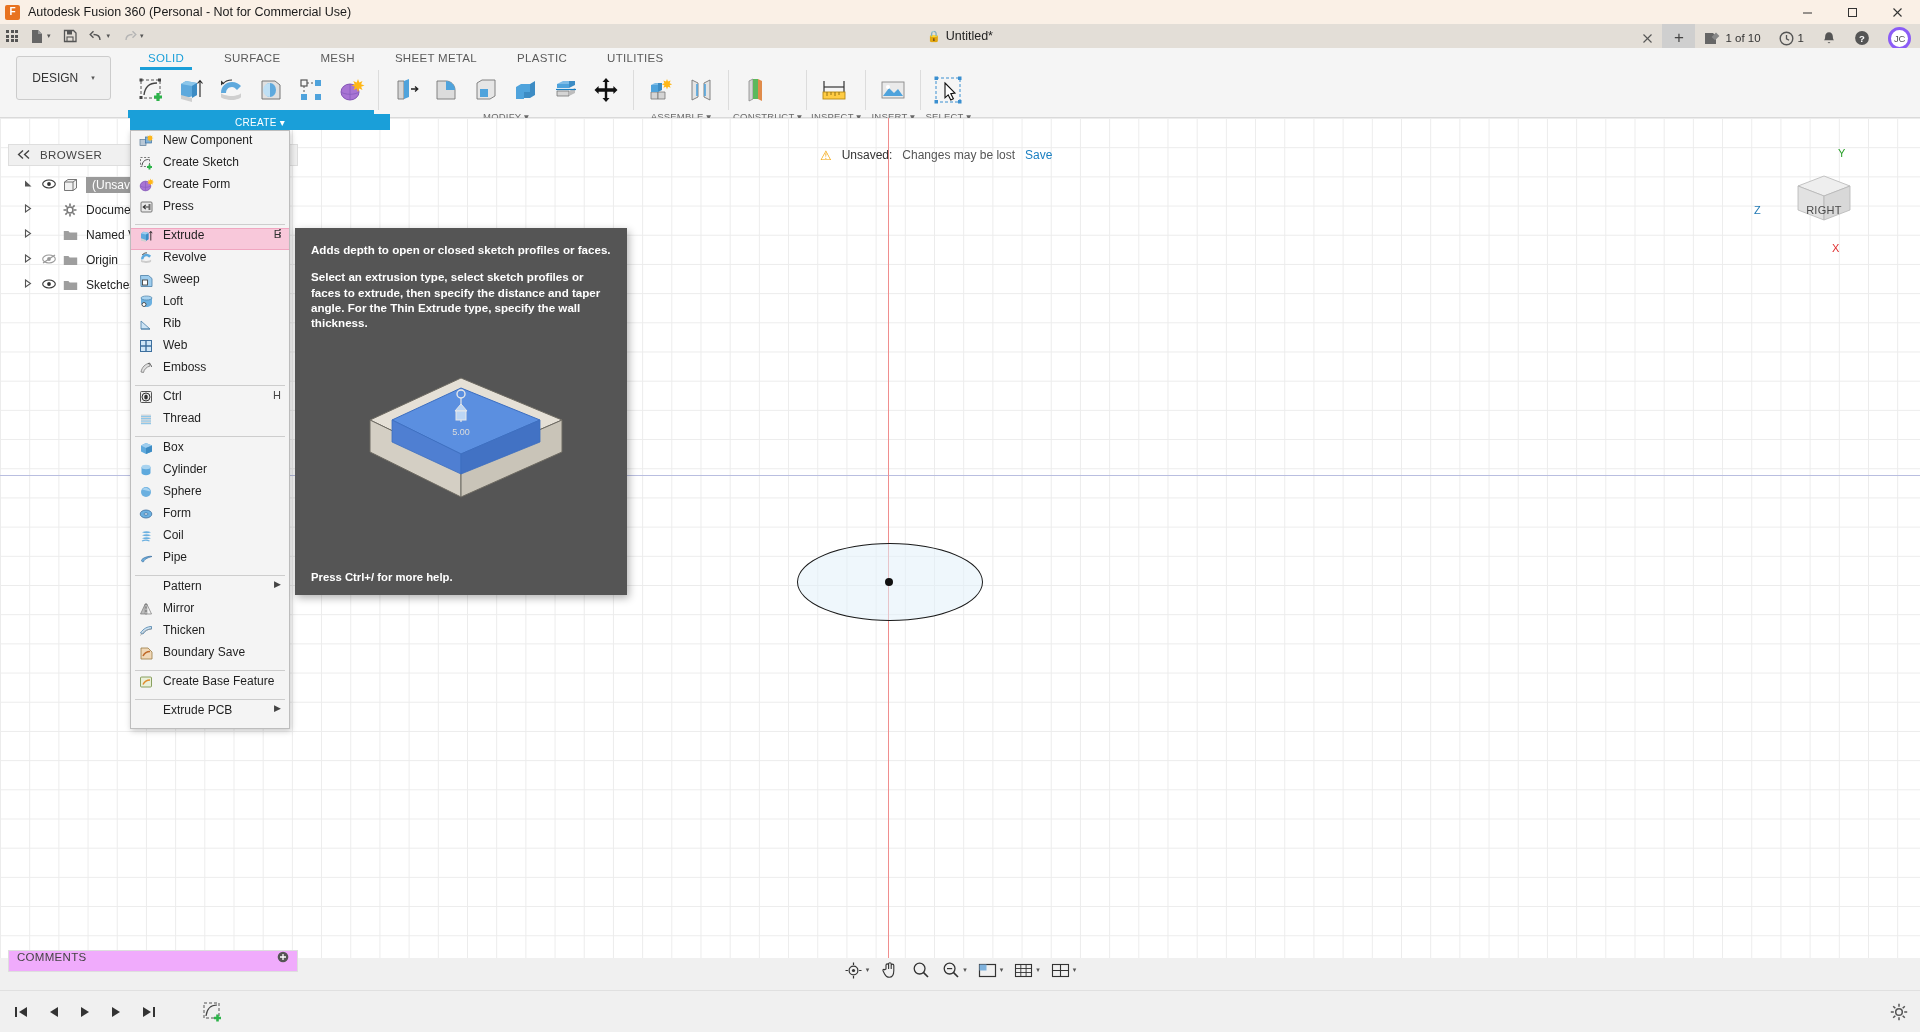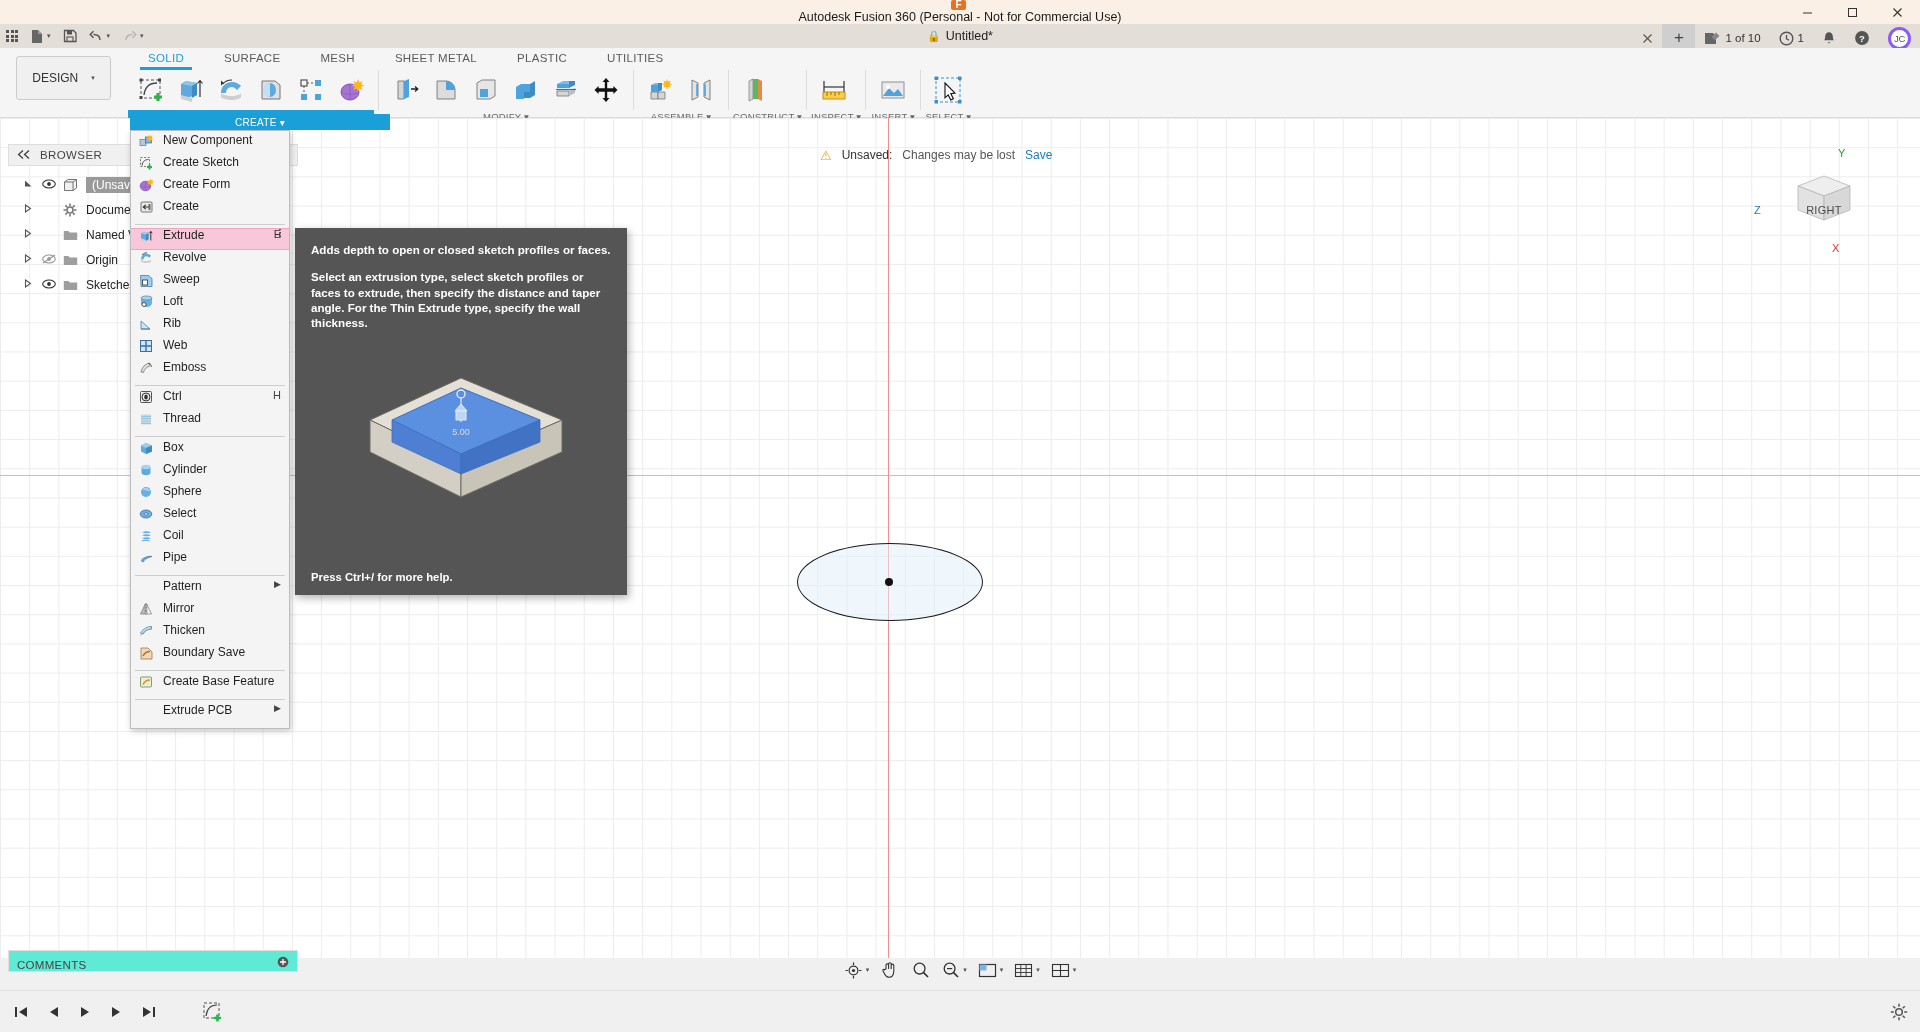--- a/index.html
+++ b/index.html
@@ -7,21 +7,21 @@
     width: 1920px; height: 1032px;
     font-family: "Liberation Sans", sans-serif;
     background: #f0f0f0; overflow: hidden;
     -webkit-font-smoothing: antialiased;
   }
   #app { position: relative; width: 1920px; height: 1032px; }
 
   
   .titlebar {
     position: absolute; top: 0; left: 0; width: 1920px; height: 24px;
-    background: #faf0e6; display: flex; align-items: center; flex-direction: column;
+    background: #faf0e6; display: flex; align-items: center;
   }
   .fusion-logo {
     width: 15px; height: 15px; margin-left: 5px; margin-right: 8px;
     background: #e8721f; border-radius: 2px; position: relative;
     display: flex; align-items: center; justify-content: center;
   }
   .fusion-logo::before {
     content: "F"; color: #fff; font-size: 10px; font-weight: bold;
     line-height: 1; font-family: "Liberation Sans", sans-serif;
   }
@@ -250,22 +250,22 @@
     width: 262px; height: 186px; margin: 8px auto 0 auto; position: relative;
   }
   .tt-foot {
     position: absolute; left: 16px; bottom: 12px; font-size: 11.3px;
     font-weight: bold;
   }
 
   
   .comments {
     position: absolute; left: 8px; top: 950px; width: 290px; height: 22px;
-    background: #5eead4; border: 1px solid #dedede;
-    display: flex; align-items: flex-end; padding: 0 8px; font-size: 11.5px;
+    background: #f0abfc; border: 1px solid #dedede;
+    display: flex; align-items: flex-start; padding: 0 8px; font-size: 11.5px;
     color: #444; letter-spacing: 0.3px; gap: 16px;
   }
   .comments .plus { margin-left: auto; font-size: 12px; color: #555; }
   .navbar {
     position: absolute; left: 0; top: 950px; width: 1920px; height: 40px;
     display: flex; align-items: center; justify-content: center; gap: 3px;
   }
   .nav-btn {
     height: 28px; min-width: 28px; display: flex; align-items: center;
     justify-content: center; padding: 0 4px; gap: 2px;
@@ -777,21 +777,21 @@
         <span class="mlabel">Create Form</span>
       </div>
       <div class="mrow">
         <span class="mico">
           <svg width="15" height="14" viewBox="0 0 15 14">
             <rect x="2" y="2" width="11" height="10" rx="1" fill="#e8e8e8" stroke="#6a6a6a" stroke-width="0.9"></rect>
             <path d="M10 7H4.5M6.8 4.8 4.2 7l2.6 2.2" fill="none" stroke="#333" stroke-width="1.1"></path>
             <rect x="9.5" y="4" width="2" height="6" fill="#6a6a6a"></rect>
           </svg>
         </span>
-        <span class="mlabel">Create</span>
+        <span class="mlabel">Press</span>
       </div>
       <div class="msep"></div>
       <div class="mrow hl">
         <span class="mico">
           <svg width="15" height="14" viewBox="0 0 15 14">
             <path d="M2 4.5l2.5-1.7 5 1v6.5l-5 1.7-2.5-1z" fill="#5ea9dd"></path>
             <path d="M2 4.5l2.5-1.7 5 1-2.5 1.6z" fill="#9ecdee"></path>
             <path d="M7 5.4v6.6l2.5-1.7V4.4z" fill="#3d8cc4"></path>
             <path d="M2 9.3v2.2l5 1.6v-2.2z" fill="#d0d0d0"></path>
             <path d="M11.8 11.5V2.6M10.4 4.2 11.8 2.4l1.4 1.8" fill="none" stroke="#222" stroke-width="0.9"></path>
@@ -911,21 +911,21 @@
         </span>
         <span class="mlabel">Sphere</span>
       </div>
       <div class="mrow">
         <span class="mico">
           <svg width="15" height="14" viewBox="0 0 15 14">
             <ellipse cx="7" cy="7" rx="5.8" ry="4" fill="#6bb0e0" stroke="#3d6f9e" stroke-width="0.8"></ellipse>
             <ellipse cx="7" cy="7" rx="2" ry="1.1" fill="#fff" stroke="#3d6f9e" stroke-width="0.8"></ellipse>
           </svg>
         </span>
-        <span class="mlabel">Select</span>
+        <span class="mlabel">Form</span>
       </div>
       <div class="mrow">
         <span class="mico">
           <svg width="15" height="14" viewBox="0 0 15 14">
             <path d="M3 3.2c3-1.4 6-1.4 9 0-3 1.4-6 1.4-9 0z" fill="#6bb0e0"></path>
             <path d="M3 6.2c3-1.4 6-1.4 9 0-3 1.4-6 1.4-9 0z" fill="#6bb0e0"></path>
             <path d="M3 9.2c3-1.4 6-1.4 9 0-3 1.4-6 1.4-9 0z" fill="#6bb0e0"></path>
             <path d="M3 12c2.5-1.1 5-1.1 7.5 0" fill="none" stroke="#6bb0e0" stroke-width="1.3"></path>
           </svg>
         </span>

